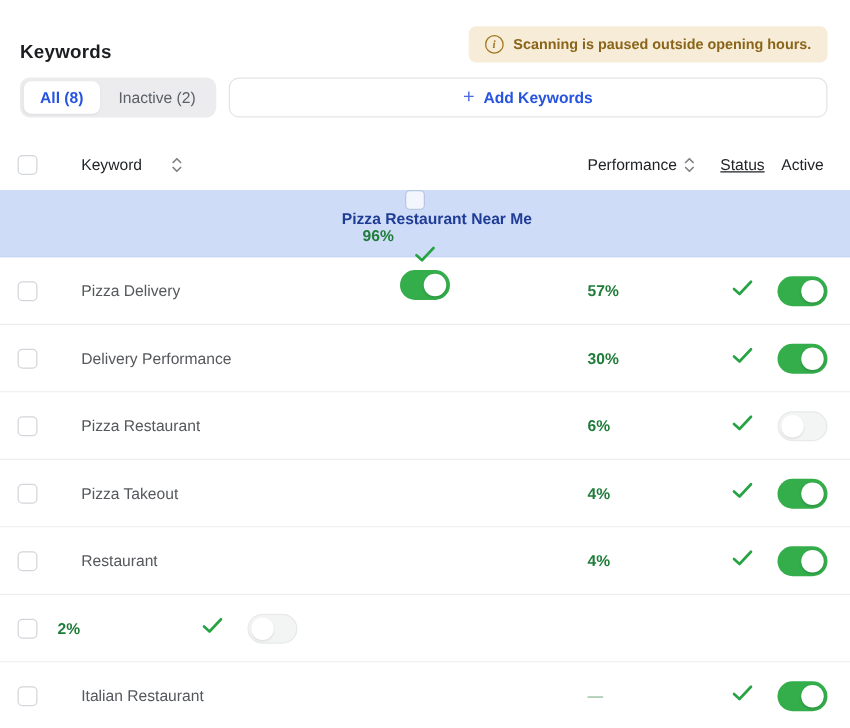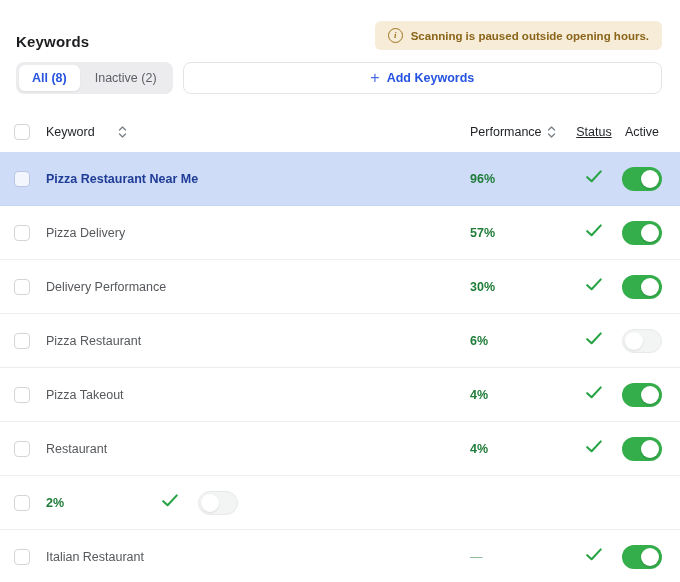--- a/index.html
+++ b/index.html
@@ -60,32 +60,32 @@
   .table { margin-top: 18px; }
   .thead, .row {
     display: flex; align-items: center; padding: 0 14px; box-sizing: border-box;
   }
   .thead { height: 40px; font-size: 12.5px; font-weight: 500; color: #1f2124; }
   .checkbox {
     width: 16px; height: 16px; flex: none; margin-right: 16px;
     border: 1px solid #d2d5d9; border-radius: 4px; background: #ffffff;
     box-sizing: border-box; cursor: pointer;
   }
-  .col-keyword { flex: 1; display: flex; align-items: flex-end; gap: 23px; min-width: 0; }
+  .col-keyword { flex: 1; display: flex; align-items: flex-end; gap: 23px; min-width: 0; margin-left: 19px; }
   .col-perf { width: 100px; flex: none; display: flex; align-items: center; gap: 5px; }
   .col-status { width: 48px; flex: none; display: flex; justify-content: center; align-items: center; text-decoration: underline; }
   .col-active { width: 48px; flex: none; display: flex; justify-content: center; align-items: center; }
   .sort-btn { background: none; border: none; padding: 0; cursor: pointer; display: flex; align-items: center; }
 
   .row { height: 54px; border-bottom: 1px solid #ebedee; background: #ffffff; cursor: pointer; }
   .row .kw { font-size: 12.5px; color: #55585c; font-weight: 400;
     white-space: nowrap; overflow: hidden; text-overflow: ellipsis; }
   .row .perf { font-size: 12.5px; font-weight: 700; color: #1f7c39; }
   .row .perf.dash { color: #7fae89; font-weight: 400; }
-  .row.selected { background: #cedcf7; border-bottom-color: #c3d3f2; }
+  .row.selected { background: #cedcf7; border-bottom-color: #c3d3f2; flex-direction: column; }
   .row.selected .kw { color: #1f3c96; font-weight: 700; }
   .row.selected .checkbox { background: #f3f6fd; border-color: #b9c6e4; }
 
   
   .toggle {
     width: 40px; height: 24px; border-radius: 12px; position: relative;
     flex: none; cursor: pointer; box-sizing: border-box; display: inline-block;
   }
   .toggle .knob {
     width: 18px; height: 18px; border-radius: 50%; background: #ffffff;

